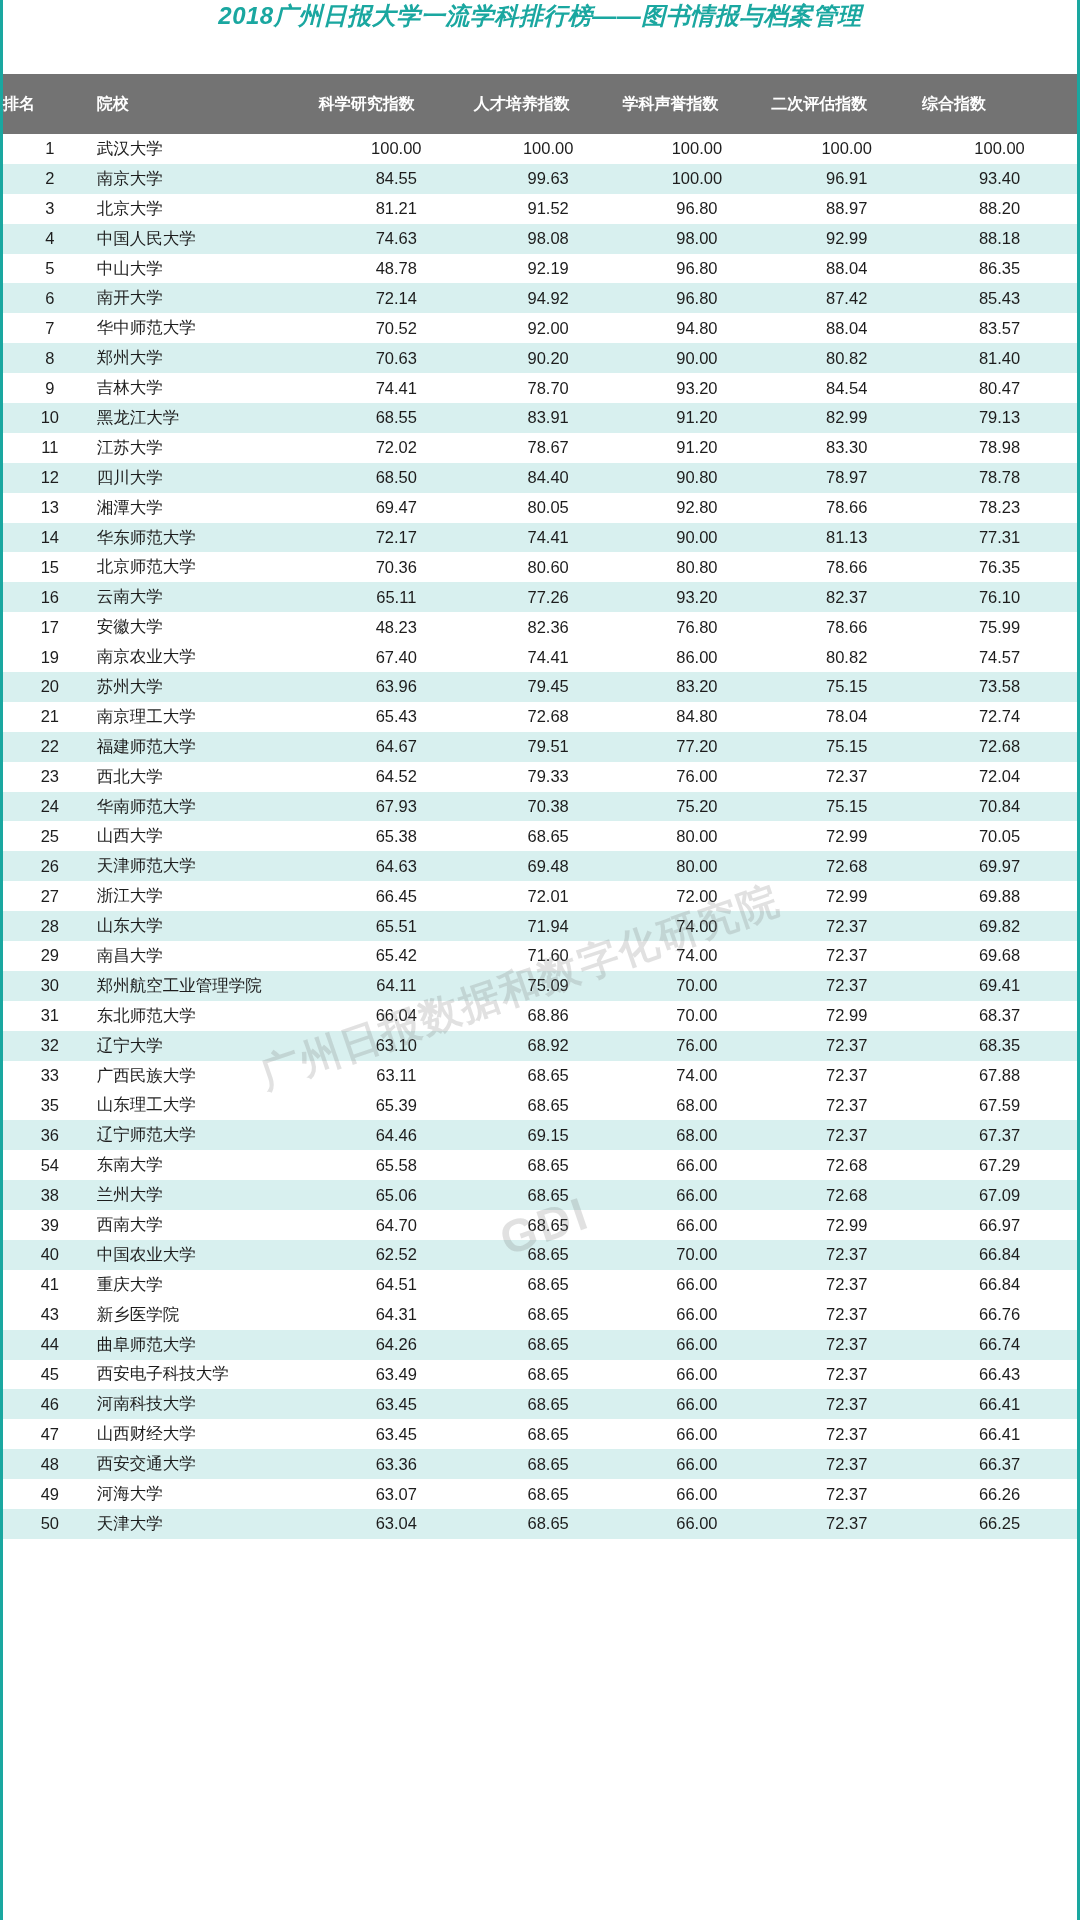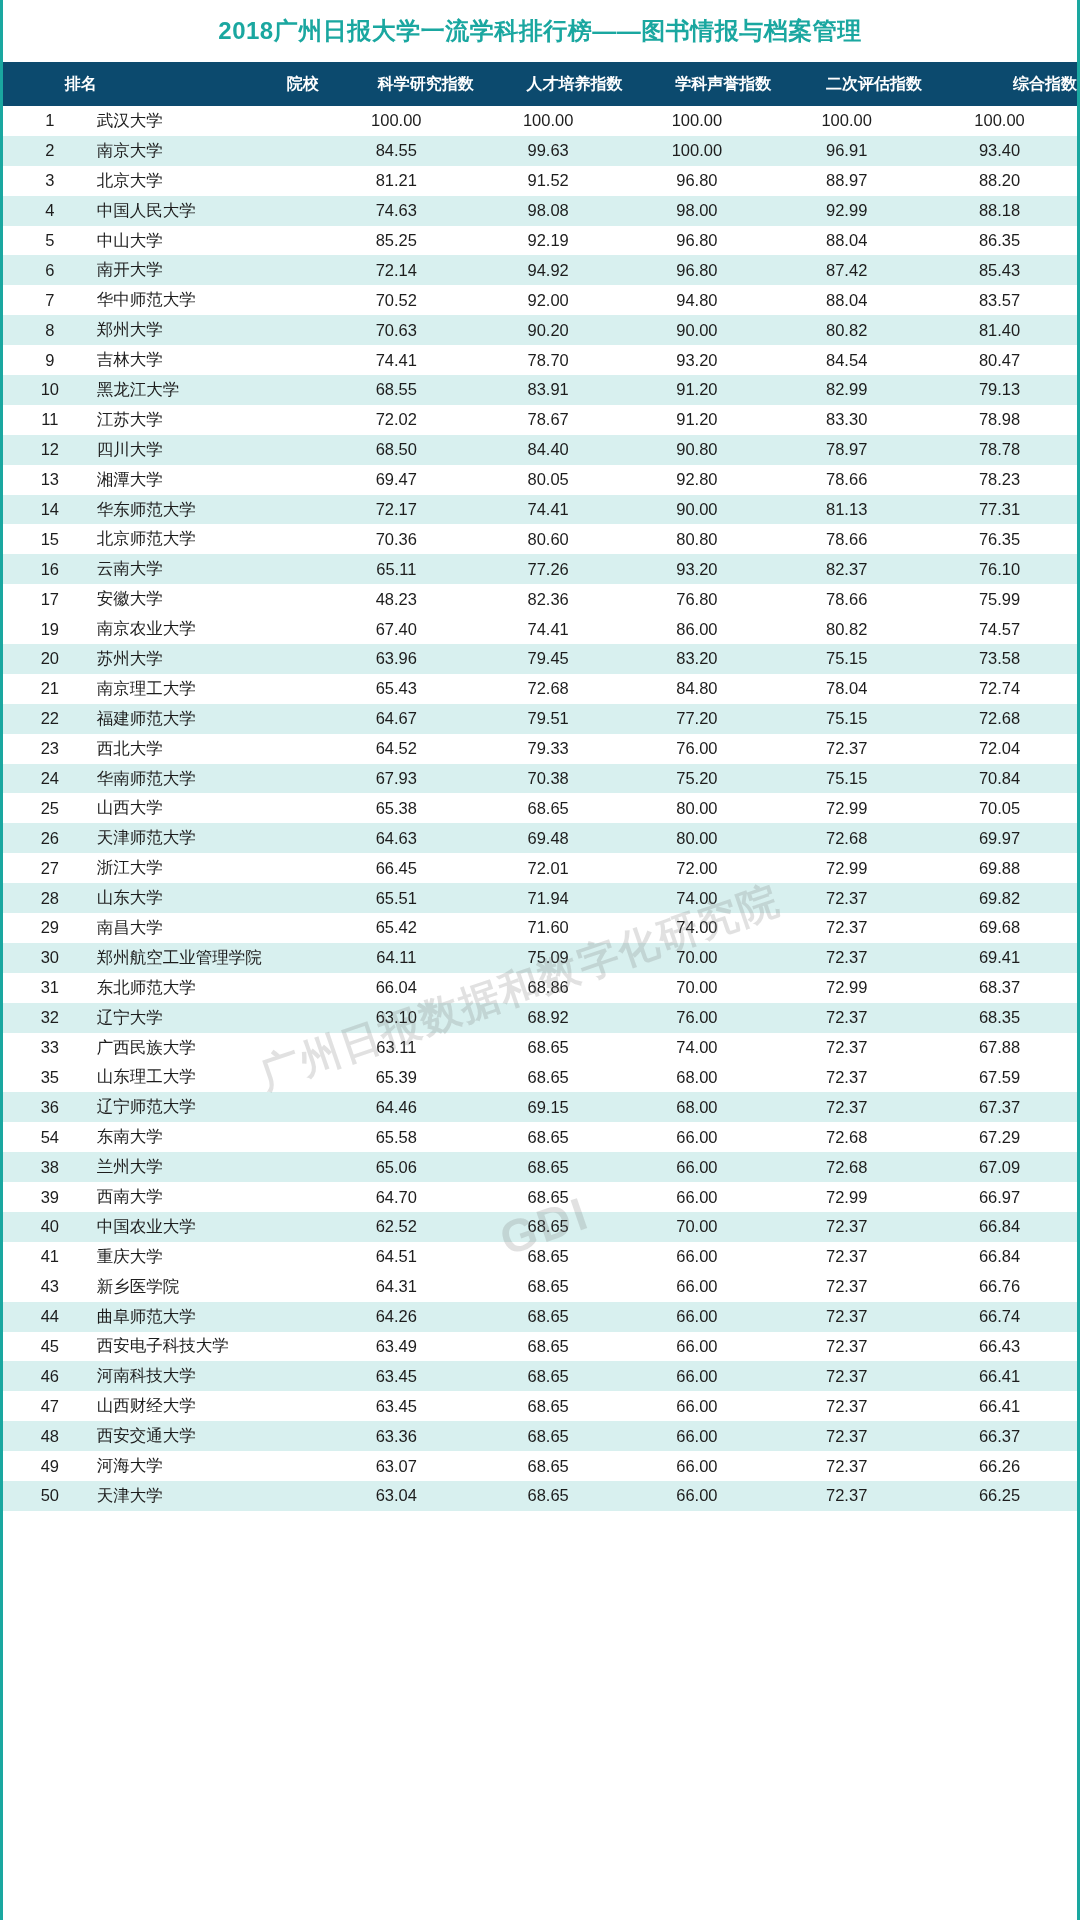--- a/index.html
+++ b/index.html
@@ -17,46 +17,47 @@
   .page {
     position: relative;
     width: 1080px;
     height: 1920px;
     box-sizing: border-box;
     border-left: 3px solid #1aa7a0;
     border-right: 3px solid #1aa7a0;
     background: #ffffff;
   }
   .title-bar {
-    height: 62px;
+    height: 74px;
     display: flex;
-    align-items: center;
+    align-items: flex-start;
     justify-content: center;
     background: #ffffff;
+    font-style: italic;
   }
   .title-text {
     font-size: 24px;
     font-weight: bold;
     color: #1aa7a0;
     letter-spacing: 0.5px;
     white-space: nowrap;
   }
   table.rank-table {
     width: 100%;
     border-collapse: collapse;
     table-layout: fixed;
   }
   table.rank-table thead th {
-    background: #0c4a6e;
+    background: #737373;
     color: #ffffff;
     font-size: 16px;
     font-weight: bold;
-    height: 44px;
+    height: 60px;
     vertical-align: middle;
-    text-align: right;
+    text-align: left;
     padding: 0;
   }
   col.c-rank { width: 92px; }
   col.c-univ { width: 218px; }
   col.c-sci  { width: 152px; }
   col.c-tal  { width: 146px; }
   col.c-rep  { width: 146px; }
   col.c-sec  { width: 148px; }
   col.c-tot  { width: 152px; }
 
@@ -171,21 +172,21 @@
           <td class="univ">中国人民大学</td>
           <td class="num">74.63</td>
           <td class="num">98.08</td>
           <td class="num">98.00</td>
           <td class="num">92.99</td>
           <td class="num">88.18</td>
         </tr>
         <tr class="odd">
           <td class="rank">5</td>
           <td class="univ">中山大学</td>
-          <td class="num">85.25</td>
+          <td class="num">48.78</td>
           <td class="num">92.19</td>
           <td class="num">96.80</td>
           <td class="num">88.04</td>
           <td class="num">86.35</td>
         </tr>
         <tr class="even">
           <td class="rank">6</td>
           <td class="univ">南开大学</td>
           <td class="num">72.14</td>
           <td class="num">94.92</td>

